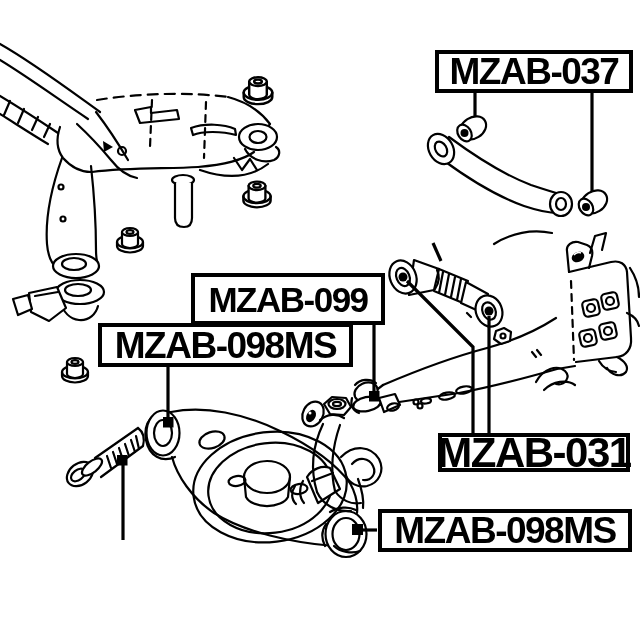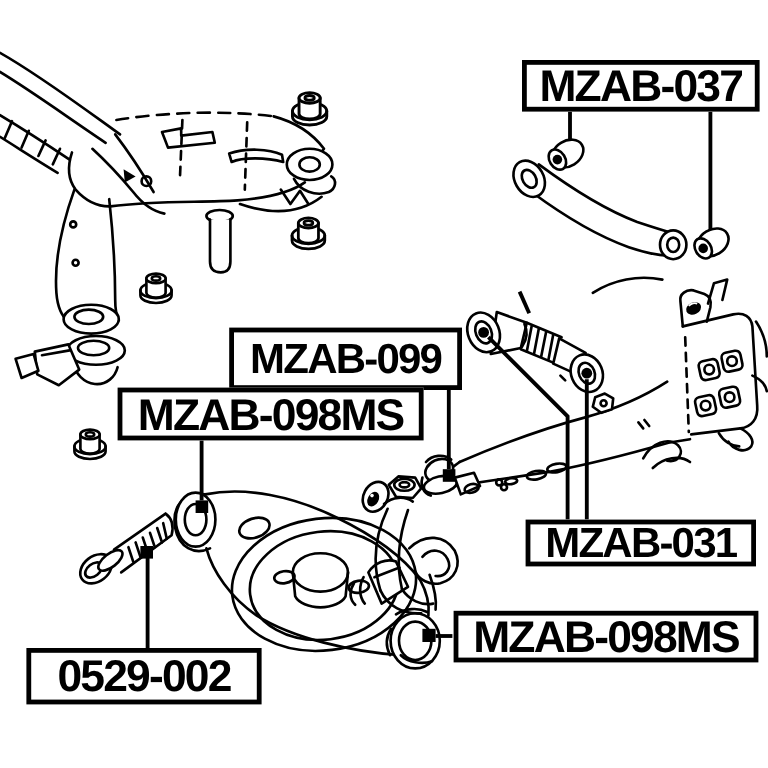--- a/index.html
+++ b/index.html
@@ -7,21 +7,21 @@
          font-family:"Liberation Sans",sans-serif;}
   .stage svg{position:absolute;left:0;top:0;}
   .lbl{position:absolute;border:4px solid #000;background:#fff;box-sizing:border-box;
        display:flex;align-items:center;justify-content:center;
        font-weight:bold;font-size:37px;line-height:1;letter-spacing:-1.5px;color:#000;
        white-space:nowrap;}
   #l037 {left:435px;top:50px;width:198px;height:43px;}
   #l0525{left:283px;top:205px;width:180px;height:38px;font-size:34px;}
   #l099 {left:191px;top:273px;width:194px;height:52px;font-size:35px;}
   #l098u{left:98px;top:323px;width:255px;height:44px;}
-  #l031 {left:438px;top:433px;width:192px;height:39px;font-size:35px;}
+  #l031 {left:438px;top:433px;width:192px;height:39px;font-size:42px;}
   #l098l{left:378px;top:509px;width:254px;height:43px;}
   #l0529{left:22px;top:540px;width:196px;height:47px;}
   .art{stroke:#000;stroke-width:2.2;fill:none;stroke-linecap:round;stroke-linejoin:round;}
   .artw{stroke:#000;stroke-width:2.2;fill:#fff;stroke-linecap:round;stroke-linejoin:round;}
   .fill{fill:#000;stroke:none;}
   .leader{stroke:#000;stroke-width:3.2;fill:none;}
   .dash{stroke-dasharray:10 7;}
   .dash2{stroke-dasharray:7 6;}
 </style>
 </head>
@@ -218,14 +218,13 @@
     <path class="leader" d="M123,540 L123,465"></path>
     <rect class="fill" x="117" y="455" width="10.5" height="10.5"></rect>
   </g>
 </svg>
 
   <div class="lbl" id="l037">MZAB-037</div>
   <div class="lbl" id="l099">MZAB-099</div>
   <div class="lbl" id="l098u">MZAB-098MS</div>
   <div class="lbl" id="l031">MZAB-031</div>
   <div class="lbl" id="l098l">MZAB-098MS</div>
-  <div class="lbl" id="l0529">0529-002</div>
 </div>
 
 </body></html>

